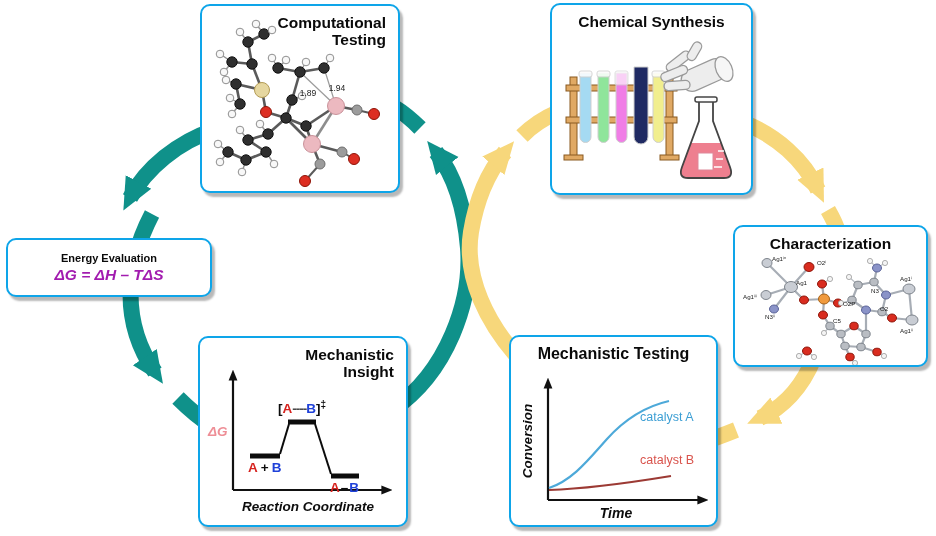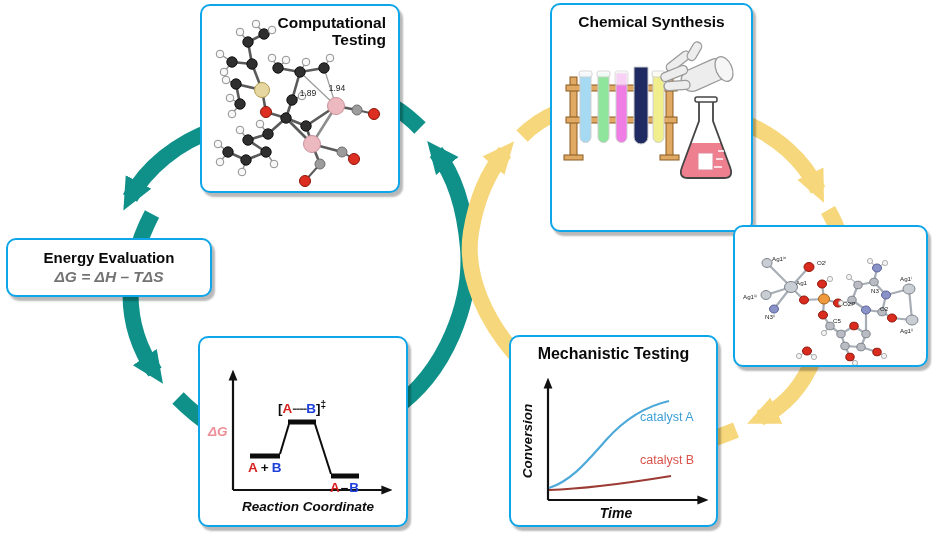--- a/index.html
+++ b/index.html
@@ -6,22 +6,22 @@
   #canvas{position:relative;width:936px;height:536px;background:#ffffff;overflow:hidden;
           font-family:"Liberation Sans",sans-serif;}
   #cycles{position:absolute;left:0;top:0;z-index:0;}
   .box{position:absolute;box-sizing:border-box;background:#fff;border:2px solid #0ea5e9;
        border-radius:10px;box-shadow:3px 4px 2px rgba(0,0,0,0.28);z-index:1;}
   .box-title{position:absolute;color:#0a0a0a;font-weight:bold;font-size:15.5px;line-height:1.12;}
   .title-right{right:12px;top:8px;text-align:right;}
   .title-center{left:0;right:0;top:8px;text-align:center;}
   .gfx{position:absolute;}
   #box-ee{display:flex;flex-direction:column;align-items:center;justify-content:center;}
-  #ee-title{font-weight:bold;font-size:15px;color:#0a0a0a;}
-  #ee-formula{font-weight:bold;font-style:italic;font-size:15.5px;color:#737373;margin-top:2px;}
+  #ee-title{font-weight:bold;font-size:11px;color:#0a0a0a;}
+  #ee-formula{font-weight:bold;font-style:italic;font-size:15.5px;color:#a21caf;margin-top:2px;}
   svg text{font-family:"Liberation Sans",sans-serif;}
   .suplabel{font-family:"DejaVu Sans",sans-serif;}
 </style>
 </head>
 <body>
 
 <div id="canvas">
 
   <svg id="cycles" width="936" height="536" viewBox="0 0 936 536">
     <defs>
@@ -168,21 +168,21 @@
         <circle cx="16" cy="138" r="3.8"></circle>
           <circle cx="18" cy="156" r="3.8"></circle>
           <circle cx="40" cy="166" r="3.8"></circle>
         <circle cx="72" cy="158" r="3.8"></circle>
       </g>
       <text x="106" y="90" font-size="8.5" fill="#222" text-anchor="middle">1.89</text>
       <text x="135" y="85" font-size="8.5" fill="#222" text-anchor="middle">1.94</text>
     </svg>
   </div>
 
-  <div class="box" id="box-cs" style="left:550px;top:3px;width:203px;height:229px;padding-left:8px;">
+  <div class="box" id="box-cs" style="left:550px;top:3px;width:203px;height:192px;padding-left:8px;">
     <div class="box-title title-center">Chemical Synthesis</div>
     <svg class="gfx" style="left:0;top:26px" width="199" height="162" viewBox="0 0 199 162">
 
       <g fill="#e0a964" stroke="#8a5a20" stroke-width="1">
         <rect x="18" y="46" width="7" height="80"></rect>
           <rect x="114" y="46" width="7" height="80"></rect>
         <rect x="12" y="124" width="19" height="5"></rect>
           <rect x="108" y="124" width="19" height="5"></rect>
         <rect x="14" y="54" width="111" height="6"></rect>
           <rect x="14" y="86" width="111" height="6"></rect>
@@ -222,20 +222,21 @@
       </g>
     </svg>
   </div>
 
   <div class="box" id="box-ee" style="left:6px;top:238px;width:206px;height:59px;">
     <div id="ee-title">Energy Evaluation</div>
     <div id="ee-formula">ΔG = ΔH – TΔS</div>
   </div>
 
   <div class="box" id="box-ch" style="left:733px;top:225px;width:195px;height:142px;">
+    <div class="box-title title-center">Characterization</div>
     <svg class="gfx" style="left:2px;top:28px" width="189" height="110" viewBox="0 0 189 110">
       <g stroke="#a7adb5" stroke-width="2.2">
         <line x1="54" y1="32" x2="30" y2="8"></line>
           <line x1="54" y1="32" x2="72" y2="12"></line>
         <line x1="54" y1="32" x2="29" y2="40"></line>
           <line x1="54" y1="32" x2="37" y2="54"></line>
         <line x1="54" y1="32" x2="67" y2="45"></line>
         <line x1="67" y1="45" x2="87" y2="44"></line>
           <line x1="87" y1="44" x2="85" y2="29"></line>
         <line x1="87" y1="44" x2="101" y2="48"></line>
@@ -335,20 +336,24 @@
         <text x="134" y="38">N3</text>
         <text x="163" y="26">Ag1ⁱ</text>
         <text x="143" y="56">O2</text>
         <text x="96" y="68">C5</text>
         <text x="163" y="78">Ag1ⁱⁱ</text>
       </g>
     </svg>
   </div>
 
   <div class="box" id="box-mi" style="left:198px;top:336px;width:210px;height:191px;">
+    <div class="box-title title-right">
+      <div>Mechanistic</div>
+      <div>Insight</div>
+    </div>
     <svg class="gfx" style="left:0;top:0" width="206" height="187" viewBox="0 0 206 187">
       <defs>
         <marker id="mAxMI" viewBox="0 0 10 10" refX="6" refY="5" markerWidth="5" markerHeight="5" orient="auto">
           <path d="M0 1 L10 5 L0 9 Z" fill="#111"></path>
         </marker>
       </defs>
       <line x1="33" y1="152" x2="33" y2="36" stroke="#111" stroke-width="2.2" marker-end="url(#mAxMI)"></line>
       <line x1="33" y1="152" x2="188" y2="152" stroke="#111" stroke-width="2.2" marker-end="url(#mAxMI)"></line>
       <text x="8" y="98" font-size="13.5" font-weight="bold" font-style="italic" fill="#ee8e96">ΔG</text>
       <g stroke="#0c0c0c" stroke-width="5">

